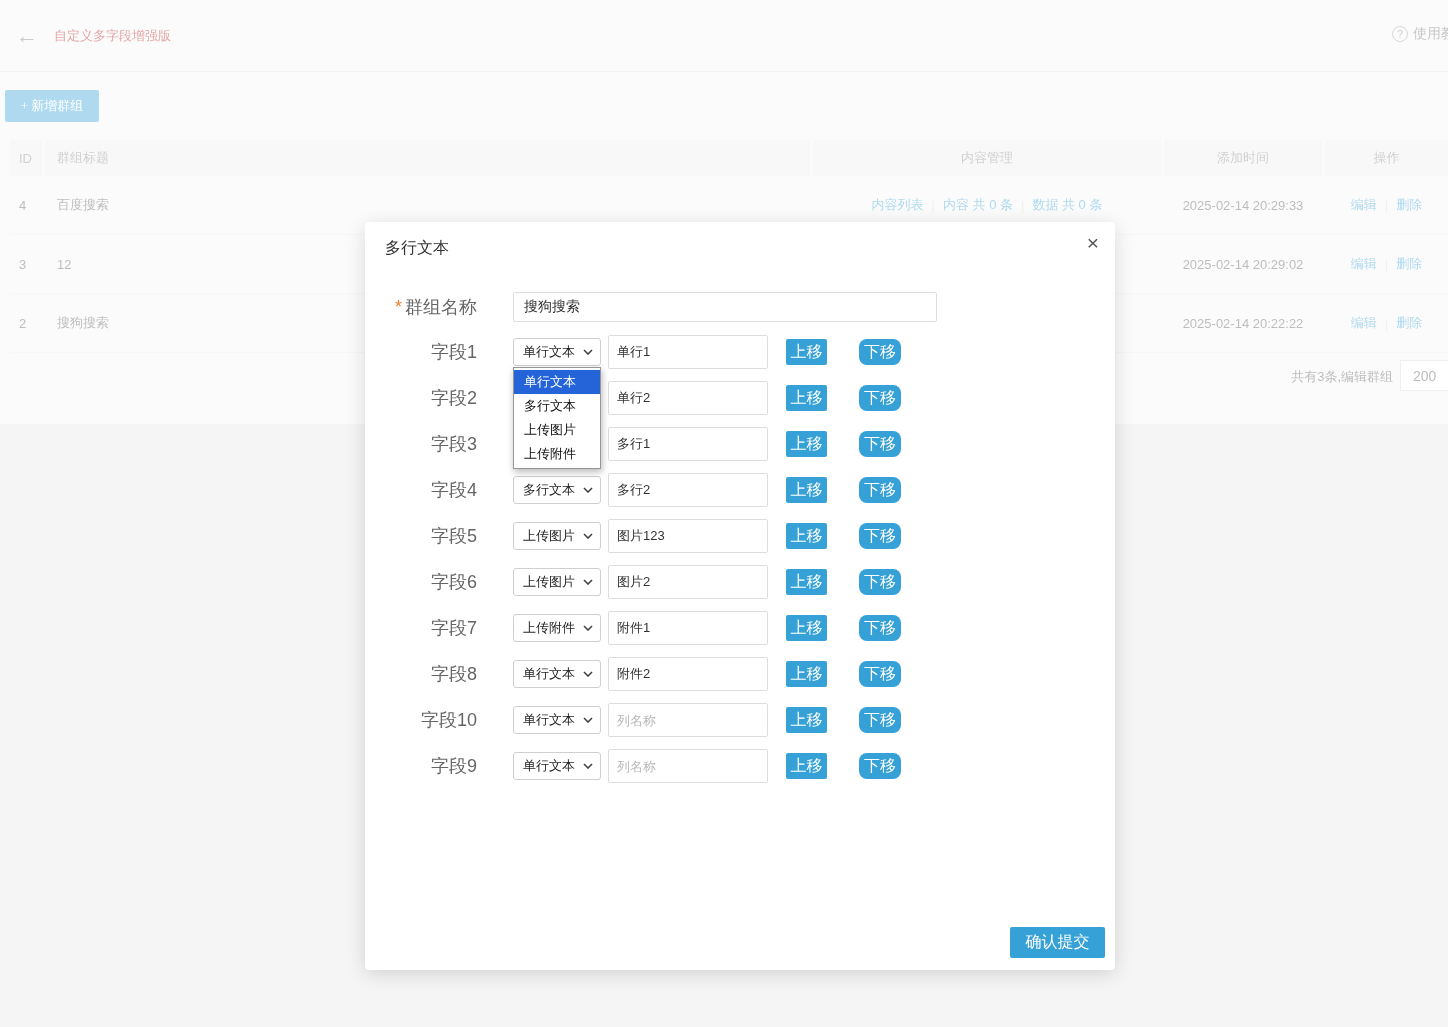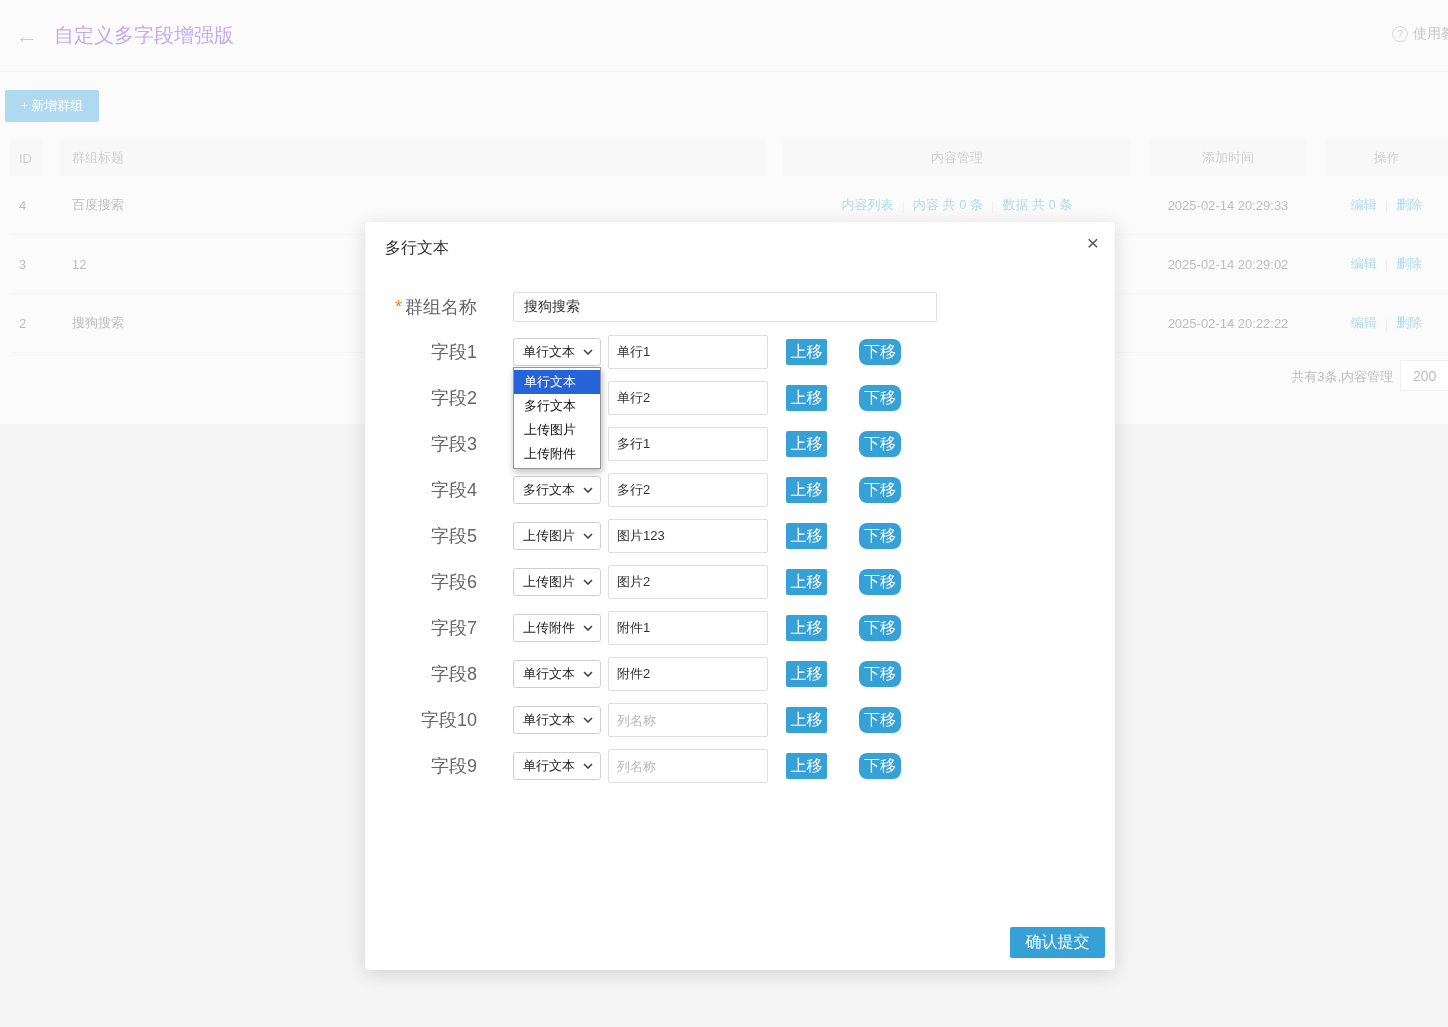--- a/index.html
+++ b/index.html
@@ -11,35 +11,35 @@
   }
   :root { --primary:#36a1d6; --hl:#2563d9; --req:#f0812c; }
 
   
   .page { position:absolute; inset:0; z-index:1; }
   .topbar {
     height:72px; background:#f5f6f7; border-bottom:1px solid #e2e2e2;
     display:flex; align-items:center; padding:0 16px; position:relative;
   }
   .back-arrow { font-size:22px; color:#7f7f7f; margin-right:16px; cursor:pointer; line-height:1; }
-  .page-title { font-size:20px; color:#6d28d9; }
+  .page-title { font-size:13px; color:#b91c1c; }
   .help { position:absolute; left:1392px; top:25px; display:flex; align-items:center; white-space:nowrap; color:#6e6e6e; font-size:14px; }
   .qicon {
     width:16px; height:16px; border:1px solid #9a9a9a; border-radius:50%;
     display:inline-flex; align-items:center; justify-content:center;
     font-size:11px; color:#8a8a8a; margin-right:5px; flex-shrink:0;
   }
   .content-white { background:#f5f6f7; padding:18px 0 25px; }
   .add-btn {
     margin-left:5px; width:94px; height:32px; border:none; border-radius:2px;
     background:var(--primary); color:#fff; font-size:13px; cursor:pointer;
     font-family:Liberation Serif, serif;
   }
   .grid { margin-top:18px; }
-  .thead, .trow { display:flex; gap:18px; margin-left:10px; }
+  .thead, .trow { display:flex; gap:3px; margin-left:10px; }
   .thead { height:36px; }
   .th {
     background:#ededed; color:#8a8a8a; font-size:13px;
     display:flex; align-items:center; justify-content:center;
   }
   .trow { height:59px; align-items:stretch; border-bottom:1px solid #e9e9e9; font-size:13px; color:#595959; }
   .td { display:flex; align-items:center; justify-content:center; }
   .c-id { width:32px; flex-shrink:0; }
   .th.c-id { justify-content:flex-start; padding-left:9px; }
   .td.c-id { justify-content:flex-start; padding-left:9px; }
@@ -188,21 +188,21 @@
     <div class="td c-time">2025-02-14 20:22:22</div>
     <div class="td c-ops">
       <span class="lnk">编辑</span>
       <span class="sep">|</span>
       <span class="lnk">删除</span>
     </div>
   </div>
 </div>
 
       <div class="pager">
-        <span class="pager-summary">共有3条,内容管理</span>
+        <span class="pager-summary">共有3条,编辑群组</span>
         <div class="pagesize">
           <span>200</span>
         </div>
       </div>
     </div>
   </div>
 </div>
 
 <div class="overlay"></div>
 

